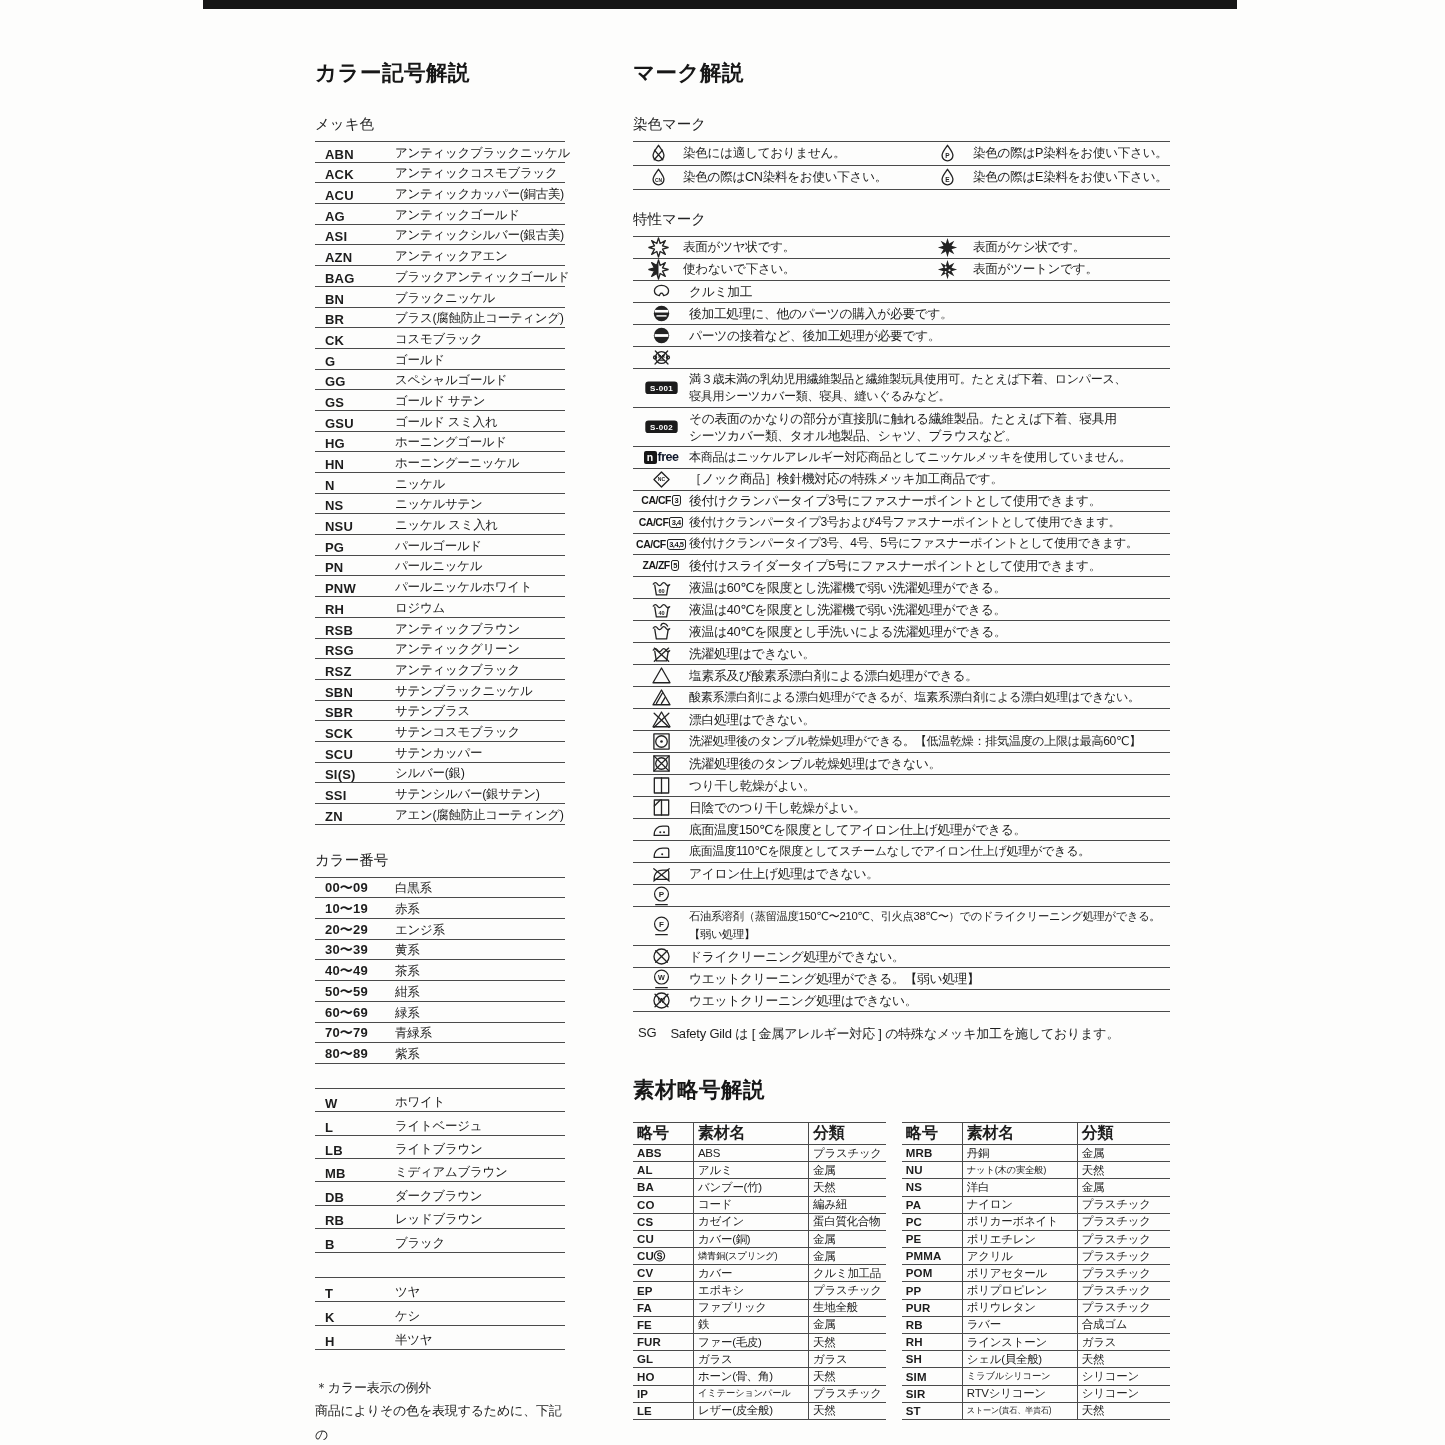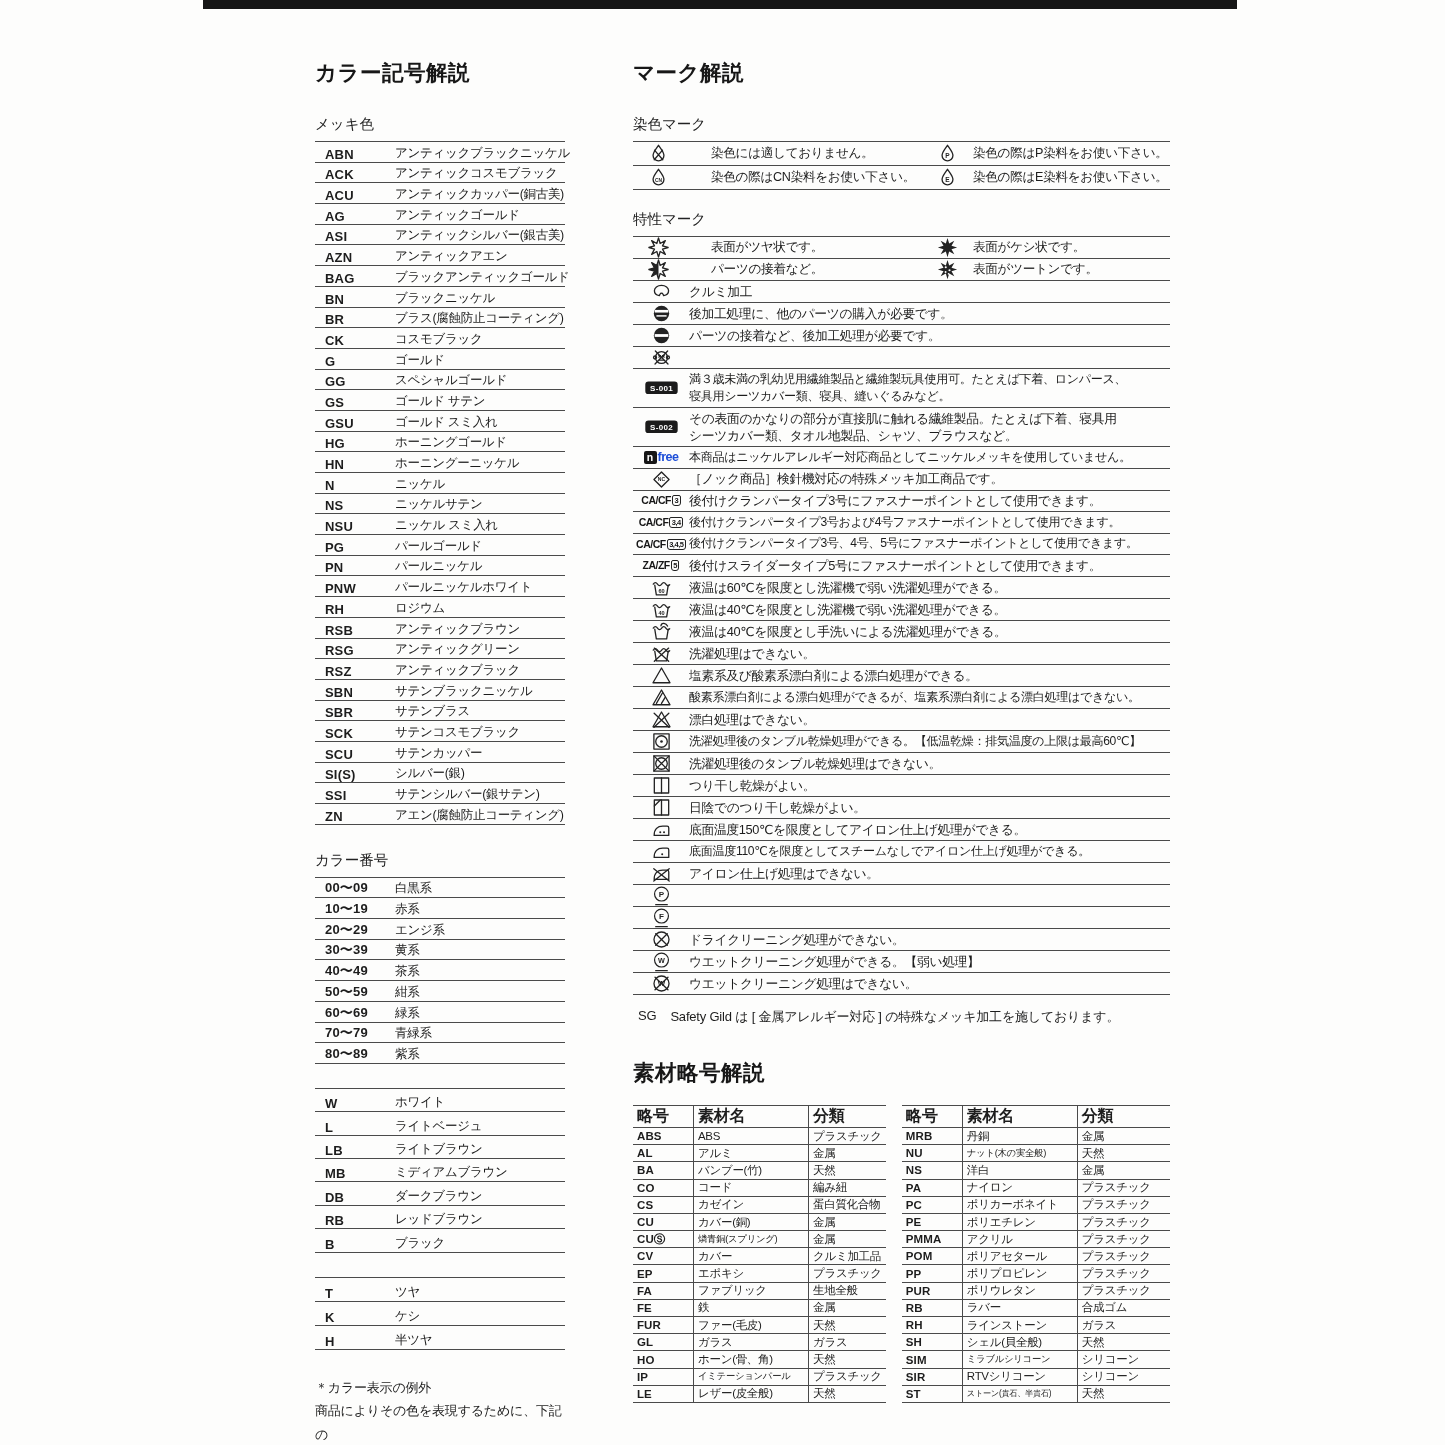--- a/index.html
+++ b/index.html
@@ -21,21 +21,21 @@
   #base-table .krow{min-height:22.4px;}
   #finish-table .krow{min-height:23px;}
   .kcode{flex:0 0 70px;padding-left:10px;font-size:13px;font-weight:700;letter-spacing:.2px;}
   .kname{font-size:12.5px;letter-spacing:-.3px;white-space:nowrap;}
   .note{margin-top:26px;font-size:13px;line-height:23.5px;letter-spacing:-.2px;}
   
   .dye-table,.char-table{border-bottom:1px solid #4a4a4a;}
   .drow{display:flex;align-items:center;border-top:1px solid #4a4a4a;min-height:23px;}
   .crow{display:flex;align-items:center;border-top:1px solid #4a4a4a;min-height:20.6px;}
   .half{display:flex;align-items:center;}
-  .half.l{flex:0 0 54%;gap:28px;}
+  .half.l{flex:0 0 54%;}
   .half.r{flex:1;}
   .micon{flex:0 0 50px;display:flex;justify-content:center;align-items:center;}
   .crow > .micon{flex:0 0 56px;}
   .mtext{font-size:12.6px;letter-spacing:-.3px;}
   .ctext{font-size:12.8px;letter-spacing:-.35px;white-space:pre-line;line-height:17.5px;padding:1.5px 0;}
   .ctext.mid{font-size:12.1px;}
   .ctext.sm{font-size:11.3px;}
   .sg-line{margin-top:13px;padding-left:5px;font-size:13px;display:flex;gap:14px;letter-spacing:-.2px;}
   .materials-title{margin-top:32px;}
   .mat-wrap{display:flex;gap:16px;margin-top:18px;}
@@ -48,21 +48,21 @@
   .c-name{flex:0 0 106px;border-left:1px solid #4a4a4a;}
   .c-cls{flex:1;border-left:1px solid #4a4a4a;}
   .mhead .mcell{font-weight:700;font-size:16px;}
   .fz10{font-size:9.4px;}
   .fz8{font-size:8.2px;}
   
   .gi{width:21px;height:21px;display:block;}
   .gib{width:35px;height:18px;display:block;}
   .nfree{display:flex;align-items:center;gap:1px;font-weight:700;}
   .nbox{background:#161616;color:#fff;width:13px;height:13px;line-height:13.5px;text-align:center;font-size:10.5px;border-radius:2px;}
-  .nfree-txt{font-size:12.5px;letter-spacing:-.5px;color:#1d4ed8;}
+  .nfree-txt{font-size:12.5px;letter-spacing:-.5px;color:#0f172a;}
   .cfmark{display:flex;align-items:baseline;font-weight:700;font-size:10.5px;letter-spacing:-.5px;white-space:nowrap;color:#171717;}
   .cf-tag{border:1.2px solid #222;border-radius:2px 2px 3px 3px;font-size:7.5px;padding:0 1.5px;margin-left:1px;letter-spacing:-.5px;transform:translateY(-1px);}
 </style>
 </head>
 <body>
 
 <div class="page">
   <div class="scan-strip"></div>
 
   <section class="col col-left">
@@ -362,21 +362,21 @@
               <svg class="gi" viewBox="0 0 24 24">
                 <defs>
                   <clipPath id="cph">
                     <rect x="0" y="0" width="12" height="24"></rect>
                   </clipPath>
                 </defs>
                 <polygon points="12,1 13.9,7.4 19.8,4.2 16.6,10.1 23,12 16.6,13.9 19.8,19.8 13.9,16.6 12,23 10.1,16.6 4.2,19.8 7.4,13.9 1,12 7.4,10.1 4.2,4.2 10.1,7.4" stroke="#232323" stroke-width="1.5" fill="none" stroke-linecap="round" stroke-linejoin="round"></polygon>
                 <polygon points="12,1 13.9,7.4 19.8,4.2 16.6,10.1 23,12 16.6,13.9 19.8,19.8 13.9,16.6 12,23 10.1,16.6 4.2,19.8 7.4,13.9 1,12 7.4,10.1 4.2,4.2 10.1,7.4" fill="#232323" clip-path="url(#cph)"></polygon>
               </svg>
             </span>
-            <span class="mtext">パーツの接着など。</span>
+            <span class="mtext">使わないで下さい。</span>
           </span>
           <span class="half r">
             <span class="micon">
               <svg class="gi" viewBox="0 0 24 24">
                 <polygon points="12,1 13.9,7.4 19.8,4.2 16.6,10.1 23,12 16.6,13.9 19.8,19.8 13.9,16.6 12,23 10.1,16.6 4.2,19.8 7.4,13.9 1,12 7.4,10.1 4.2,4.2 10.1,7.4" fill="#232323"></polygon>
                 <circle cx="10" cy="9.5" r="1.2" fill="#fff"></circle>
                 <circle cx="14.3" cy="12.8" r="1.2" fill="#fff"></circle>
                 <circle cx="9.8" cy="14.9" r="1.1" fill="#fff"></circle>
                 <circle cx="13.2" cy="17" r=".9" fill="#fff"></circle>
               </svg>
@@ -639,20 +639,21 @@
           </span>
         </div>
         <div class="crow">
           <span class="micon">
             <svg class="gi" viewBox="0 0 24 26">
               <circle cx="12" cy="11.2" r="8.6" stroke="#232323" stroke-width="1.5" fill="none" stroke-linecap="round" stroke-linejoin="round"></circle>
               <text x="12" y="14.9" font-size="10" font-family="Liberation Sans,sans-serif" font-weight="bold" fill="#232323" text-anchor="middle">F</text>
               <path d="M4.8 24.4h14.4" stroke="#232323" stroke-width="1.5" fill="none" stroke-linecap="round" stroke-linejoin="round"></path>
             </svg>
           </span>
+          <span class="ctext sm">石油系溶剤（蒸留温度150℃〜210℃、引火点38℃〜）でのドライクリーニング処理ができる。【弱い処理】</span>
         </div>
         <div class="crow">
           <span class="micon">
             <svg class="gi" viewBox="0 0 24 24">
               <circle cx="12" cy="12" r="8.6" stroke="#232323" stroke-width="1.5" fill="none" stroke-linecap="round" stroke-linejoin="round"></circle>
               <path d="M5.4 5.4 18.6 18.6M18.6 5.4 5.4 18.6" stroke="#232323" stroke-width="1.5" fill="none" stroke-linecap="round" stroke-linejoin="round"></path>
             </svg>
           </span>
           <span class="ctext">ドライクリーニング処理ができない。</span>
         </div>

